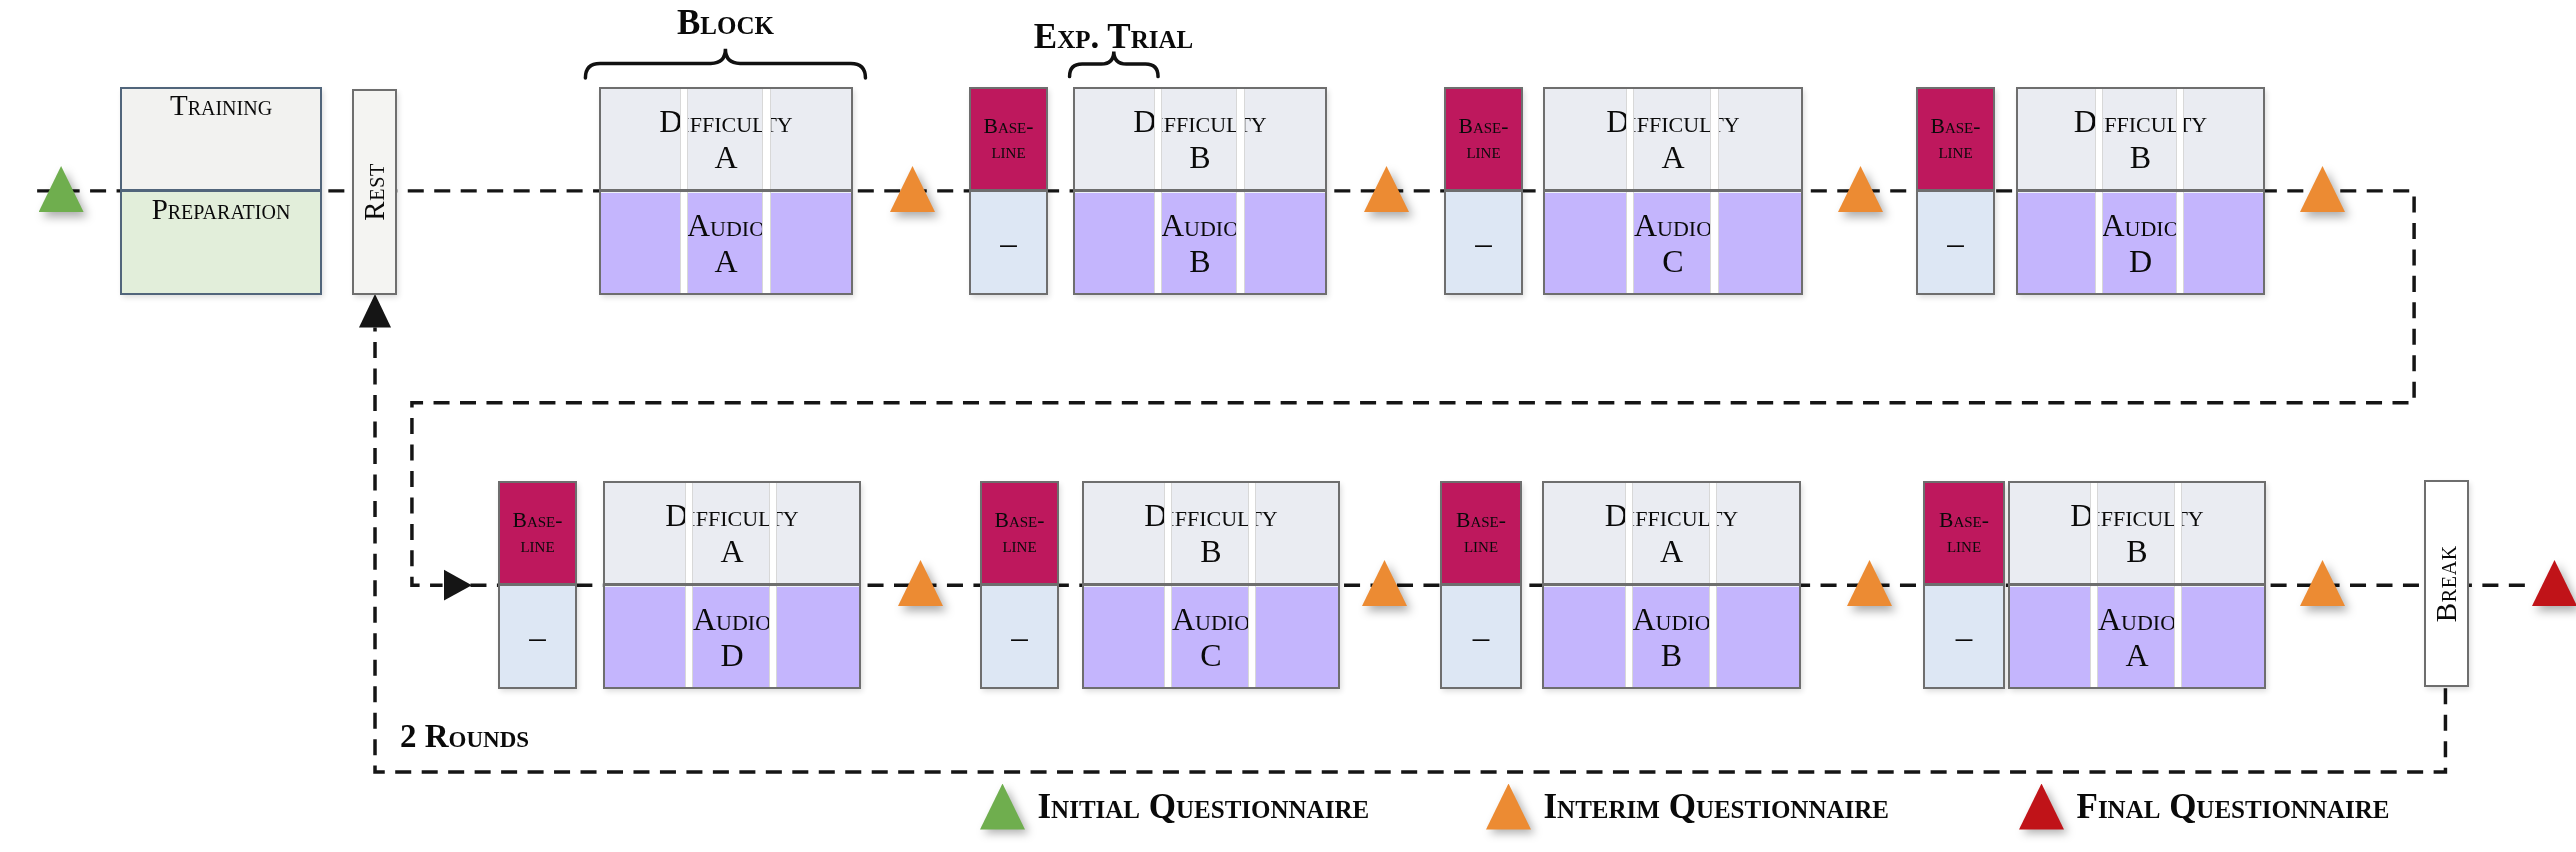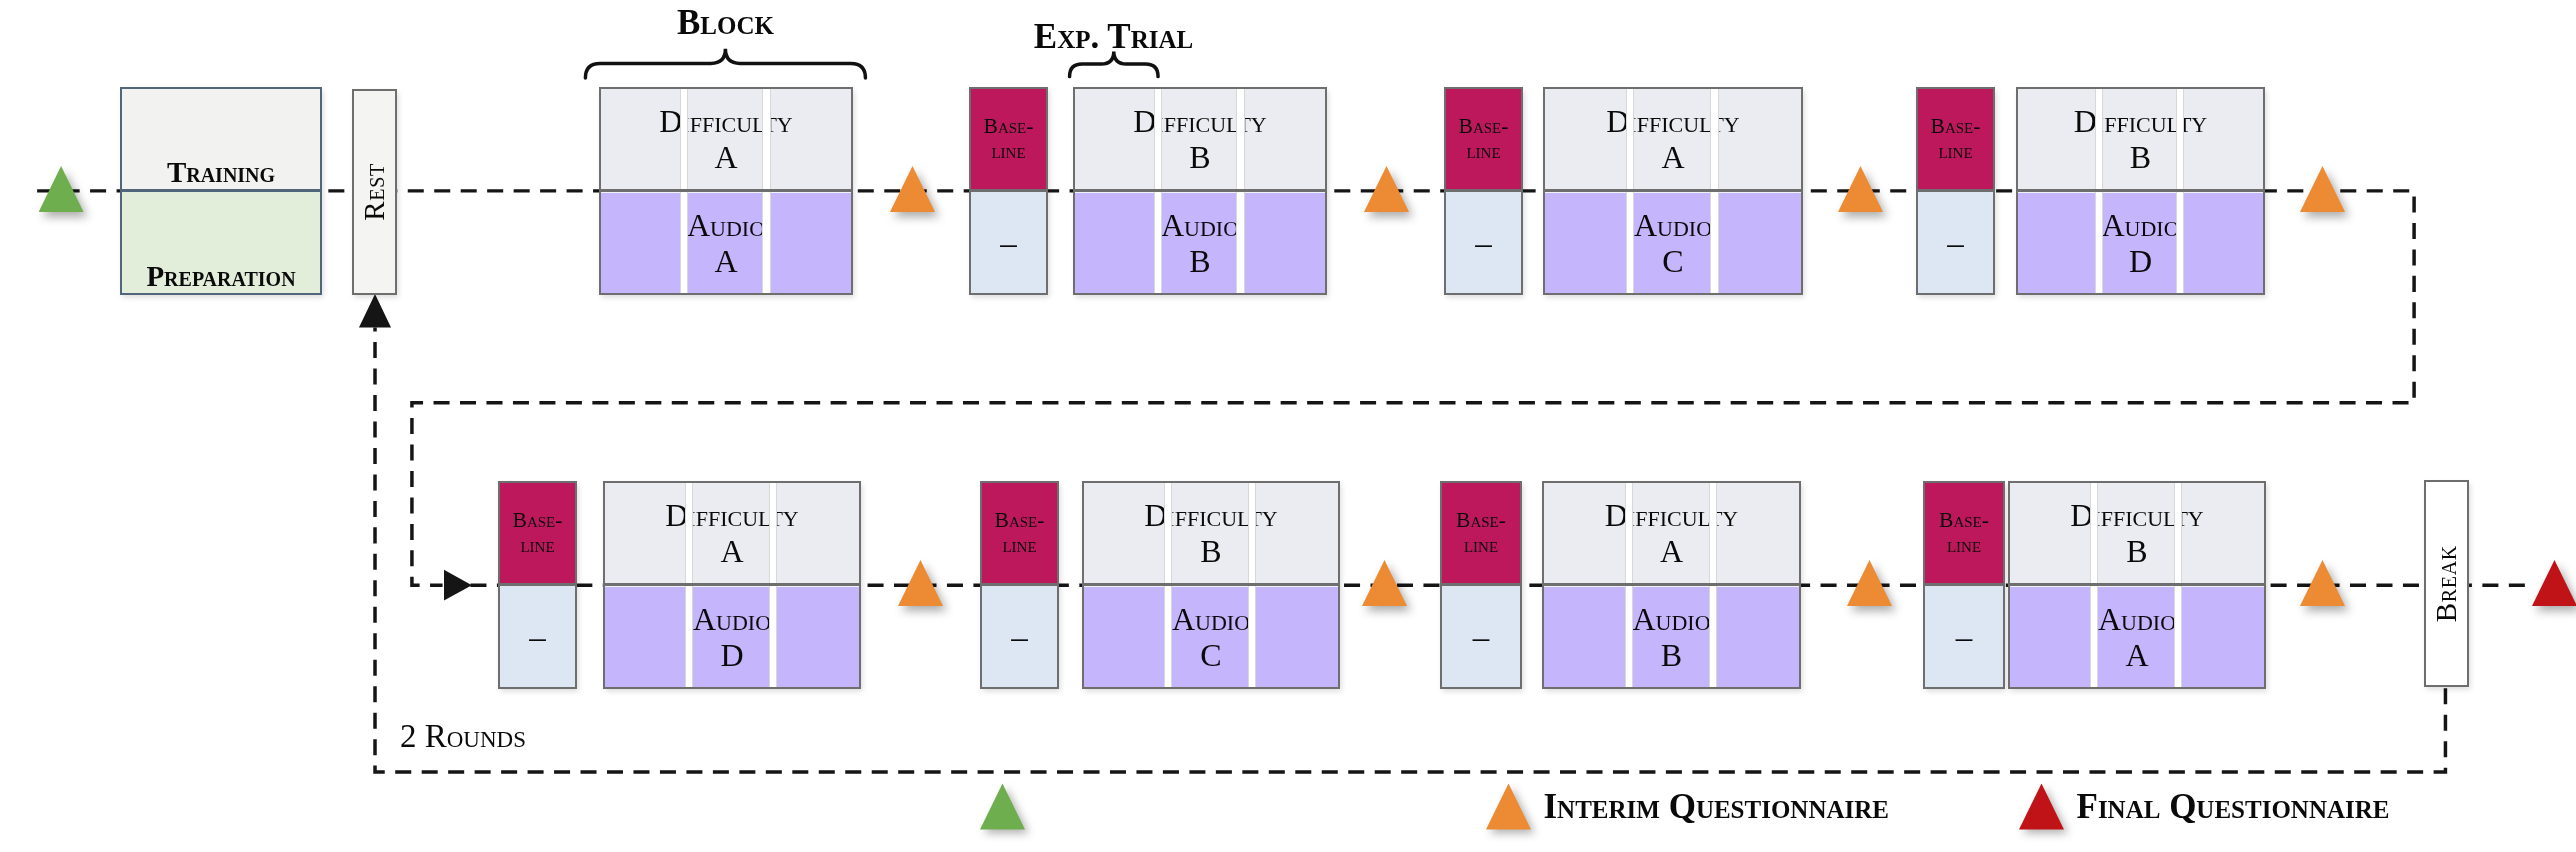--- a/index.html
+++ b/index.html
@@ -37,21 +37,21 @@
     box-shadow:2.1px 2.8px 5.6px rgba(0,0,0,.14);
   }
   .baseline .top{top:0;height:100px;background:#be185d;}
   .baseline .bot{bottom:0;height:100px;background:#dde7f4;}
   .bl-lab{font-variant-caps:small-caps;font-size:21.6px;line-height:25px;}
   .bl-val{font-size:33px;line-height:33px;}
   .tp{
     height:208px;border:2.1px solid #51657b;background:#e2eeda;
     box-shadow:2.1px 2.8px 5.6px rgba(0,0,0,.14);
   }
-  .tp .half{position:absolute;left:0;right:0;display:flex;align-items:flex-end;justify-content:center;font-weight:bold;}
+  .tp .half{position:absolute;left:0;right:0;display:flex;align-items:flex-start;justify-content:center;}
   .tp .top{top:0;height:100px;background:#f2f2f0;}
   .tp .bot{bottom:0;height:100px;background:#e2eeda;}
   .tp .divider{background:#51657b;}
   .tp-lab{font-variant-caps:small-caps;font-size:29px;}
   .vbox{
     border:2.1px solid #6e6e6e;background:#f4f4f2;
     display:flex;align-items:center;justify-content:center;
     box-shadow:2.1px 2.8px 5.6px rgba(0,0,0,.14);
   }
   .vbox.white{background:#ffffff;}
@@ -63,21 +63,21 @@
   .trishadow{position:absolute;z-index:4;filter:drop-shadow(4.9px 5.6px 4.9px rgba(0,0,0,.33));}
   .tri{width:45px;height:46px;clip-path:polygon(50% 0,100% 100%,0 100%);}
   .tri-green{background:#6fae4e;}
   .tri-orange{background:#ec8b33;}
   .tri-red{background:#c01318;}
   
   .figlabel{
     position:absolute;z-index:5;text-align:center;
     font-variant-caps:small-caps;font-weight:bold;font-size:35px;
   }
-  .rounds{position:absolute;z-index:5;font-variant-caps:small-caps;font-weight:normal;font-size:33px;}
+  .rounds{position:absolute;z-index:5;font-variant-caps:small-caps;font-weight:bold;font-size:33px;}
   
   .legend-item{position:absolute;z-index:5;display:flex;align-items:center;gap:12.5px;height:49px;}
   .legend-item .trishadow{position:relative;filter:drop-shadow(4.2px 4.9px 4.2px rgba(0,0,0,.30));}
   .legend-label{font-variant-caps:small-caps;font-weight:bold;font-size:35px;white-space:nowrap;}
 </style>
 </head>
 <body>
 
 <div class="canvas">
 
@@ -331,20 +331,21 @@
       <div class="tri tri-orange"></div>
     </div>
   <div class="trishadow" style="left:2508px;top:560px;">
       <div class="tri tri-red"></div>
     </div>
 
   <div class="legend-item" style="left:956px;top:782px;">
     <div class="trishadow">
         <div class="tri tri-green"></div>
       </div>
+    <span class="legend-label">Initial Questionnaire</span>
   </div>
   <div class="legend-item" style="left:1462px;top:782px;">
     <div class="trishadow">
         <div class="tri tri-orange"></div>
       </div>
     <span class="legend-label">Interim Questionnaire</span>
   </div>
   <div class="legend-item" style="left:1995px;top:782px;">
     <div class="trishadow">
         <div class="tri tri-red"></div>

